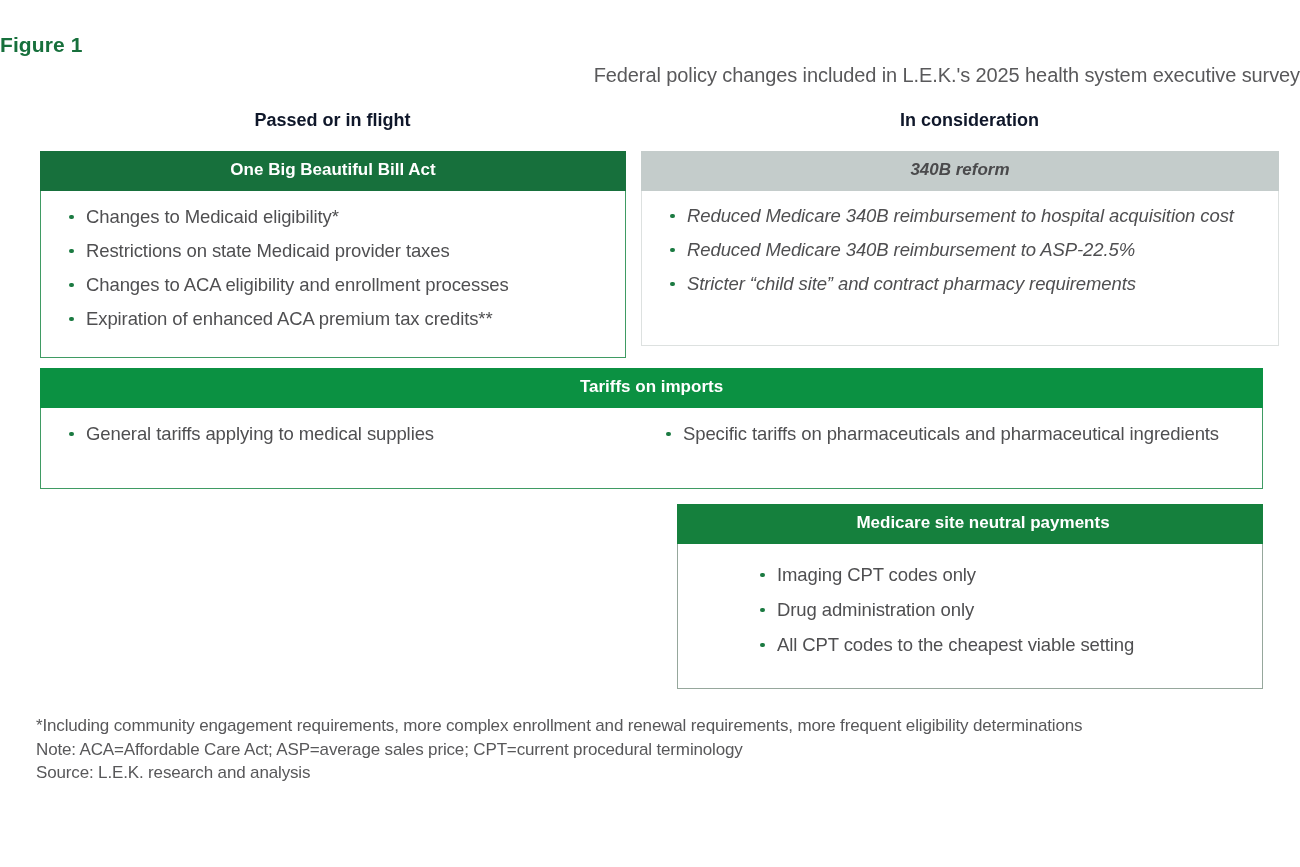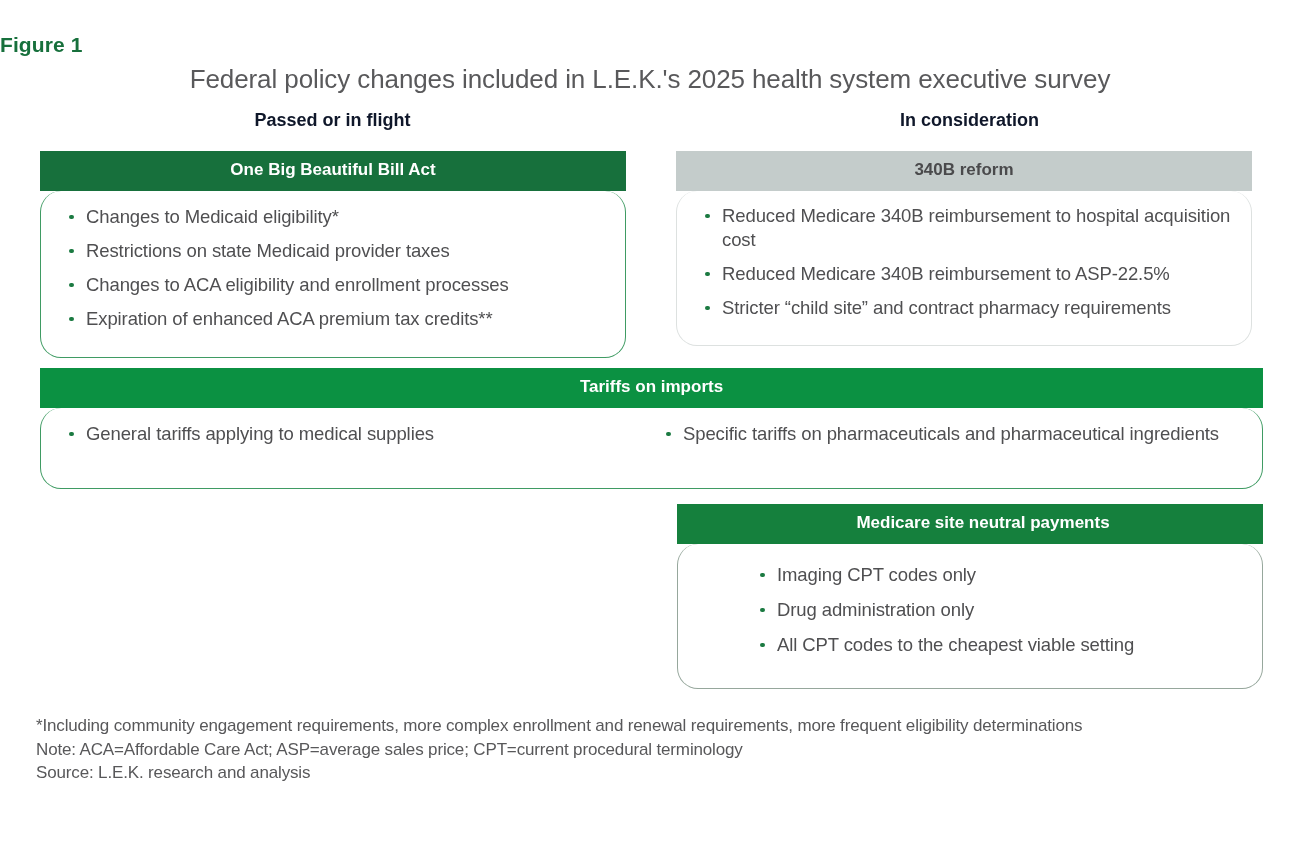--- a/index.html
+++ b/index.html
@@ -31,22 +31,22 @@
     font-weight: bold;
     color: #17703c;
     letter-spacing: 0.1px;
   }
 
   .fig-subtitle {
     position: absolute;
     top: 64px;
     left: 0;
     width: 1300px;
-    text-align: center;
-    font-size: 26px;
+    text-align: right;
+    font-size: 20px;
     font-weight: normal;
     color: #59595b;
     letter-spacing: -0.1px;
   }
 
   
   .col-head {
     position: absolute;
     top: 110px;
     font-size: 18px;
@@ -67,21 +67,20 @@
     font-weight: bold;
     text-align: center;
     line-height: 1.1;
     padding: 10px 6px 11px;
     color: #ffffff;
   }
 
   .card-body {
     background: #ffffff;
     padding: 13px 14px 14px;
-    border-radius: 21px;
   }
 
   ul.bullets { list-style: none; }
 
   ul.bullets li {
     position: relative;
     padding-left: 31px;
     font-size: 18.5px;
     line-height: 24px;
     color: #4f4f51;
@@ -109,21 +108,21 @@
   #card-obbba .card-body {
     border: 1.5px solid #3f9b63;
     border-top: none;
     padding: 14px 14px 16px;
     min-height: 155px;
   }
   #card-obbba ul.bullets li { margin-bottom: 10px; }
 
   
   #card-340b {
-    left: 676px; top: 151px; width: 576px;
+    left: 641px; top: 151px; width: 638px; font-style: italic;
   }
   #card-340b .card-head {
     background: #c4cccb;
     color: #4a4a4c;
   }
   #card-340b .card-body {
     border: 1.5px solid #dde1e0;
     border-top: none;
     padding: 13px 14px 7px;
     min-height: 155px;

